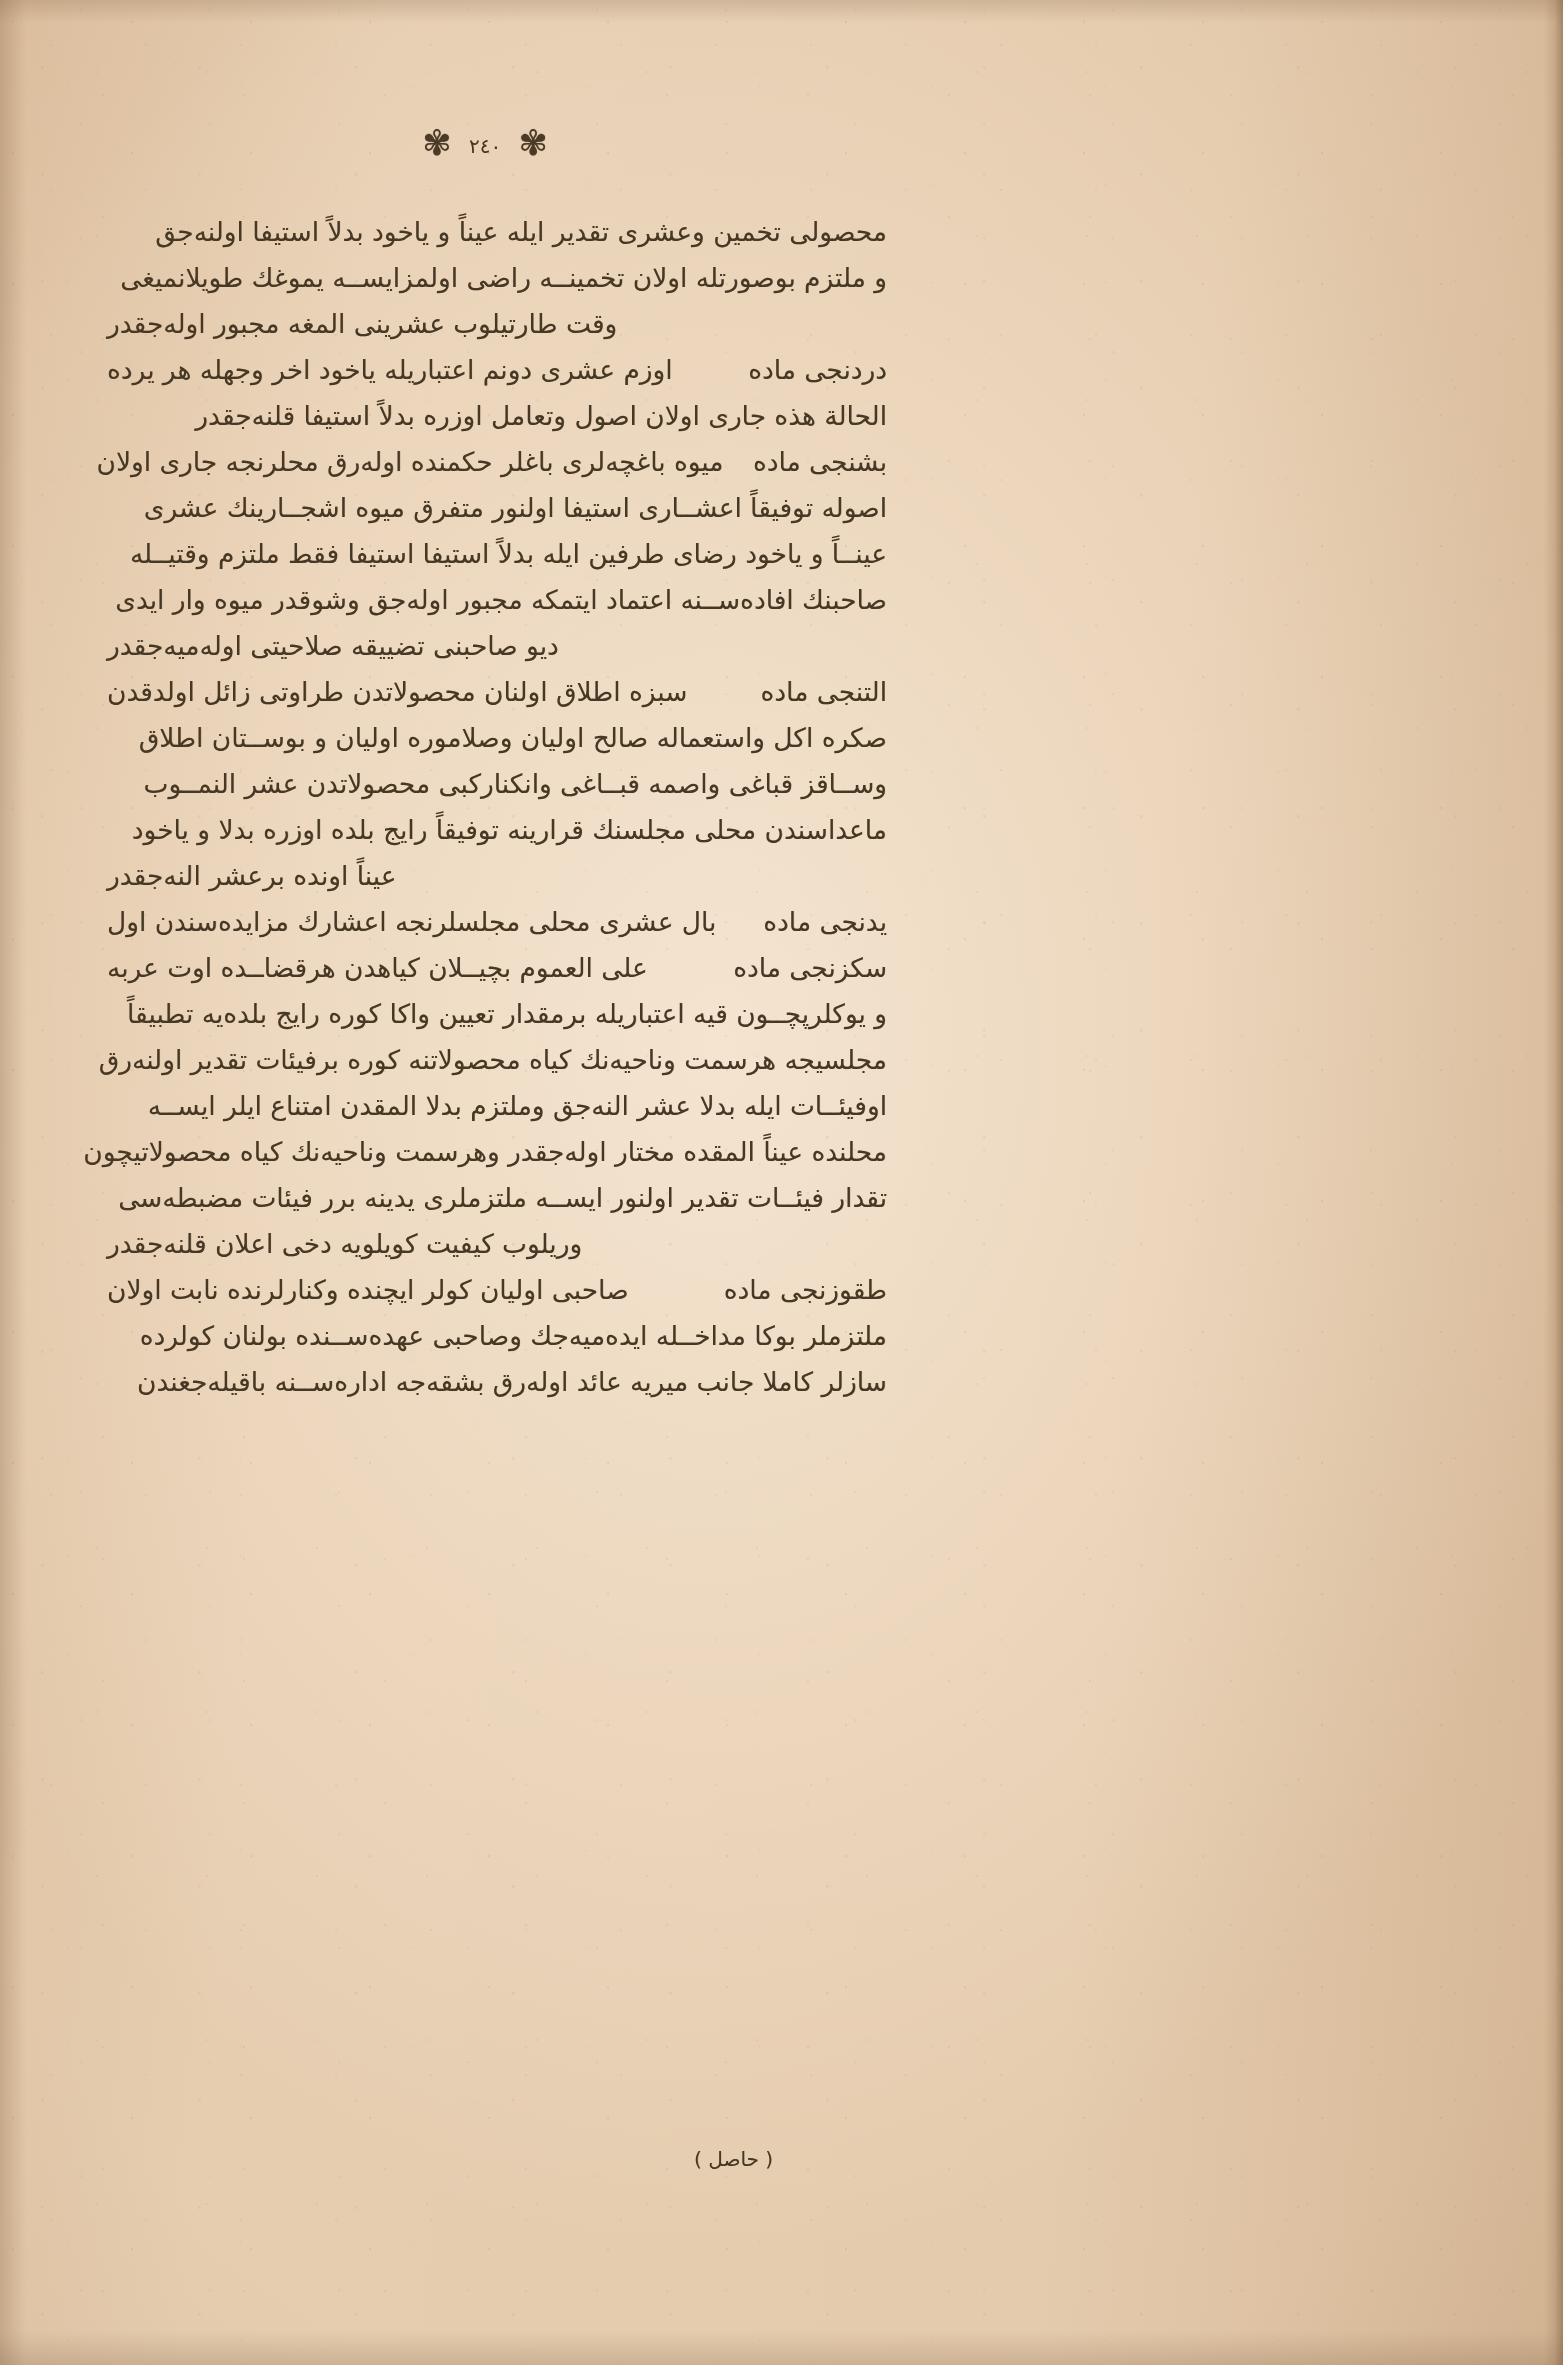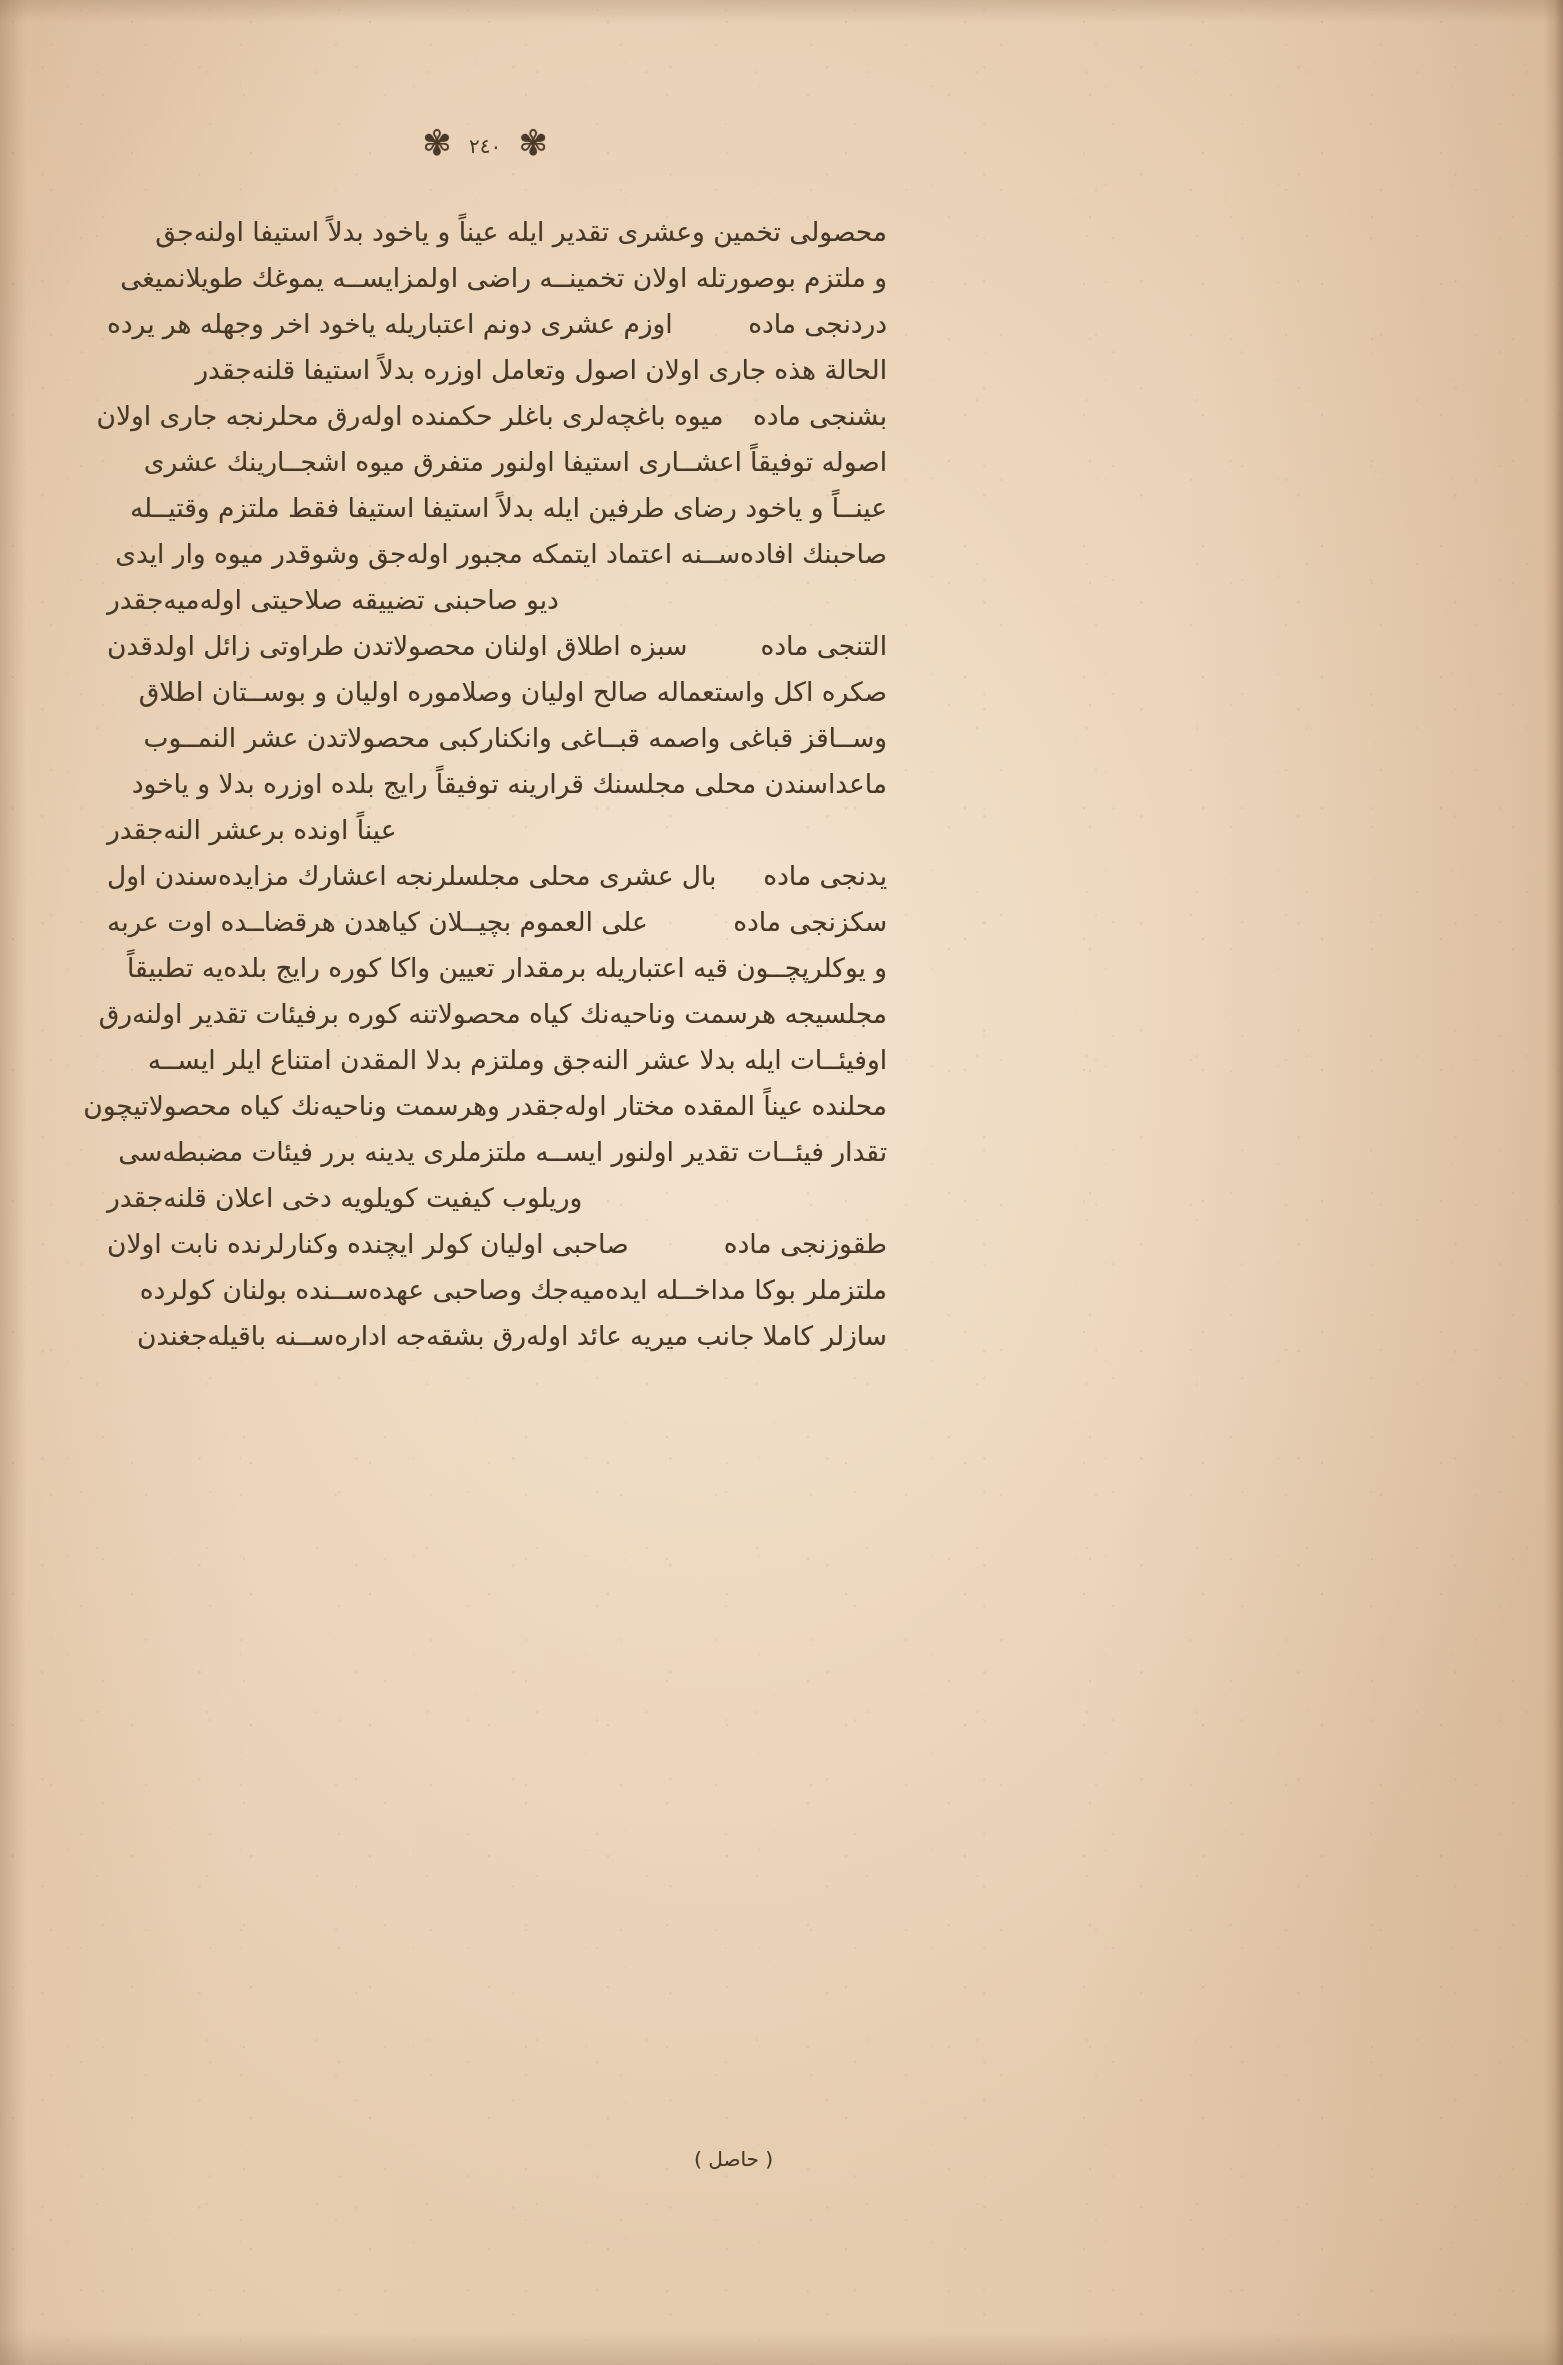--- a/index.html
+++ b/index.html
@@ -168,20 +168,23 @@
       <span class="ornament">✾</span>
     </div>
 
     <div class="body-block" id="body-block">
         <div class="line j">
           <span class="seg">محصولی تخمین وعشری تقدیر ایله عیناً و یاخود بدلاً استیفا اولنەجق</span>
         </div>
         <div class="line j">
           <span class="seg">و ملتزم بوصورتله اولان تخمینــه راضی اولمزایســه یموغك طویلانمیغی</span>
         </div>
+        <div class="line l">
+          <span class="seg">وقت طارتیلوب عشرینی المغه مجبور اولەجقدر</span>
+        </div>
         <div class="line j">
           <span class="madde seg">دردنجی ماده</span>
           <span class="gap-m"></span>
           <span class="seg">اوزم عشری دونم اعتباریله یاخود اخر وجهله هر یرده</span>
         </div>
         <div class="line j">
           <span class="seg">الحالة هذه جاری اولان اصول وتعامل اوزره بدلاً استیفا قلنەجقدر</span>
         </div>
         <div class="line j">
           <span class="madde seg">بشنجی ماده</span>

